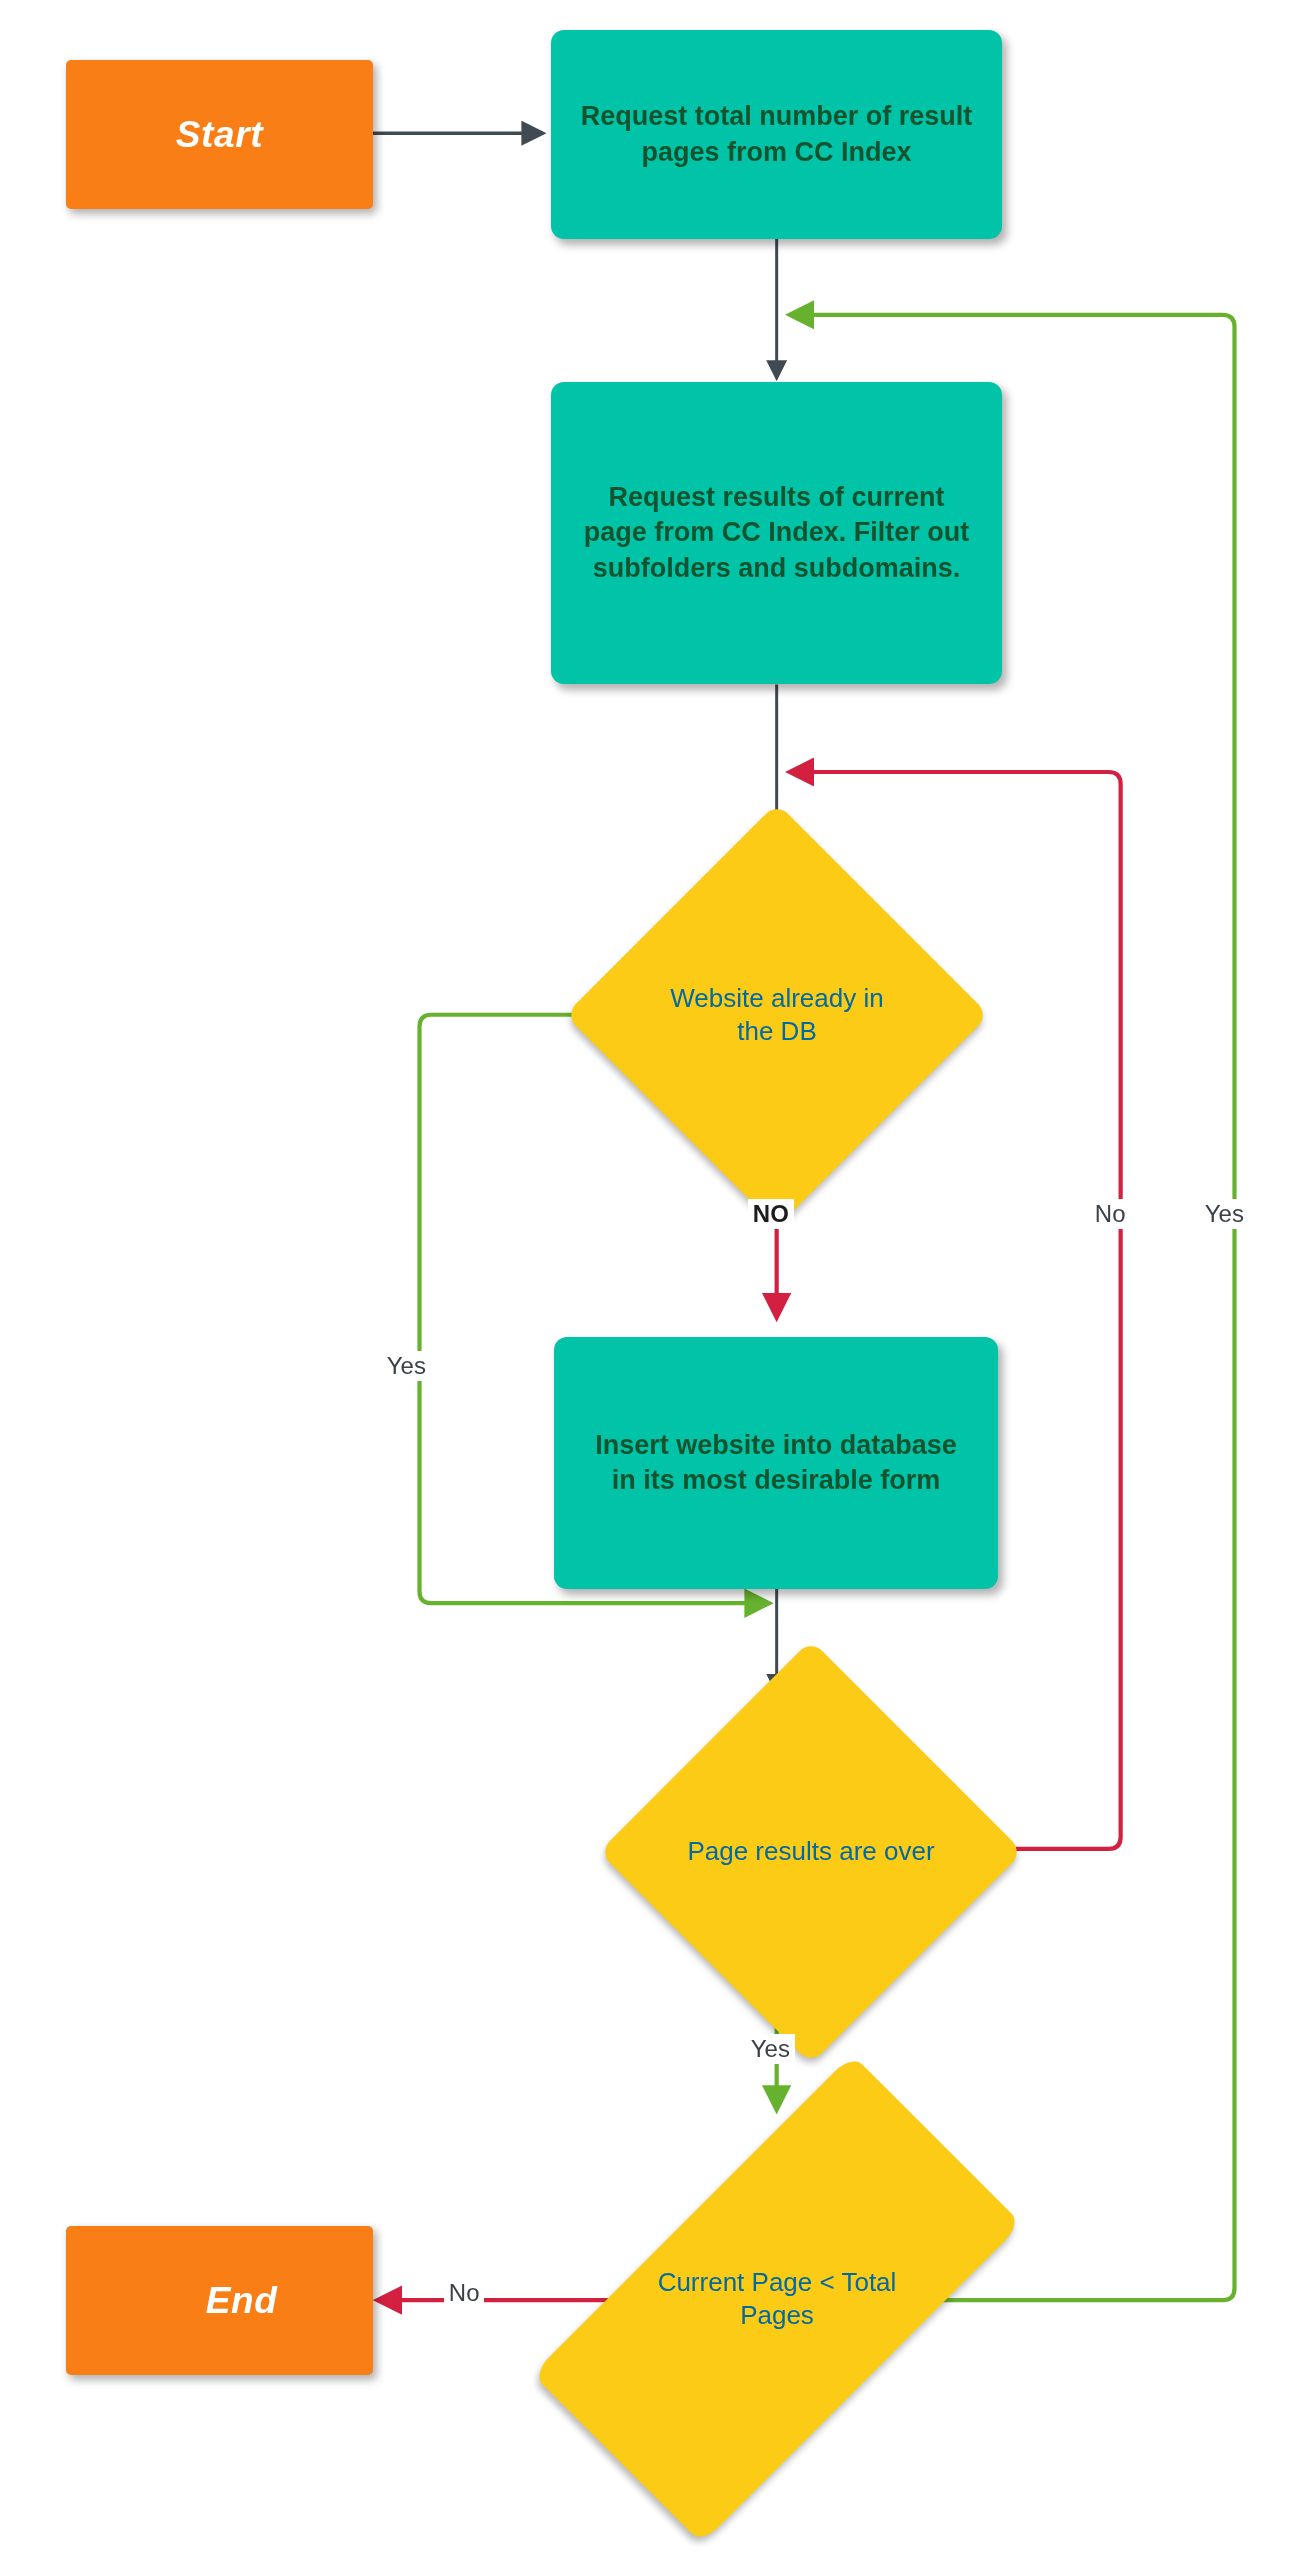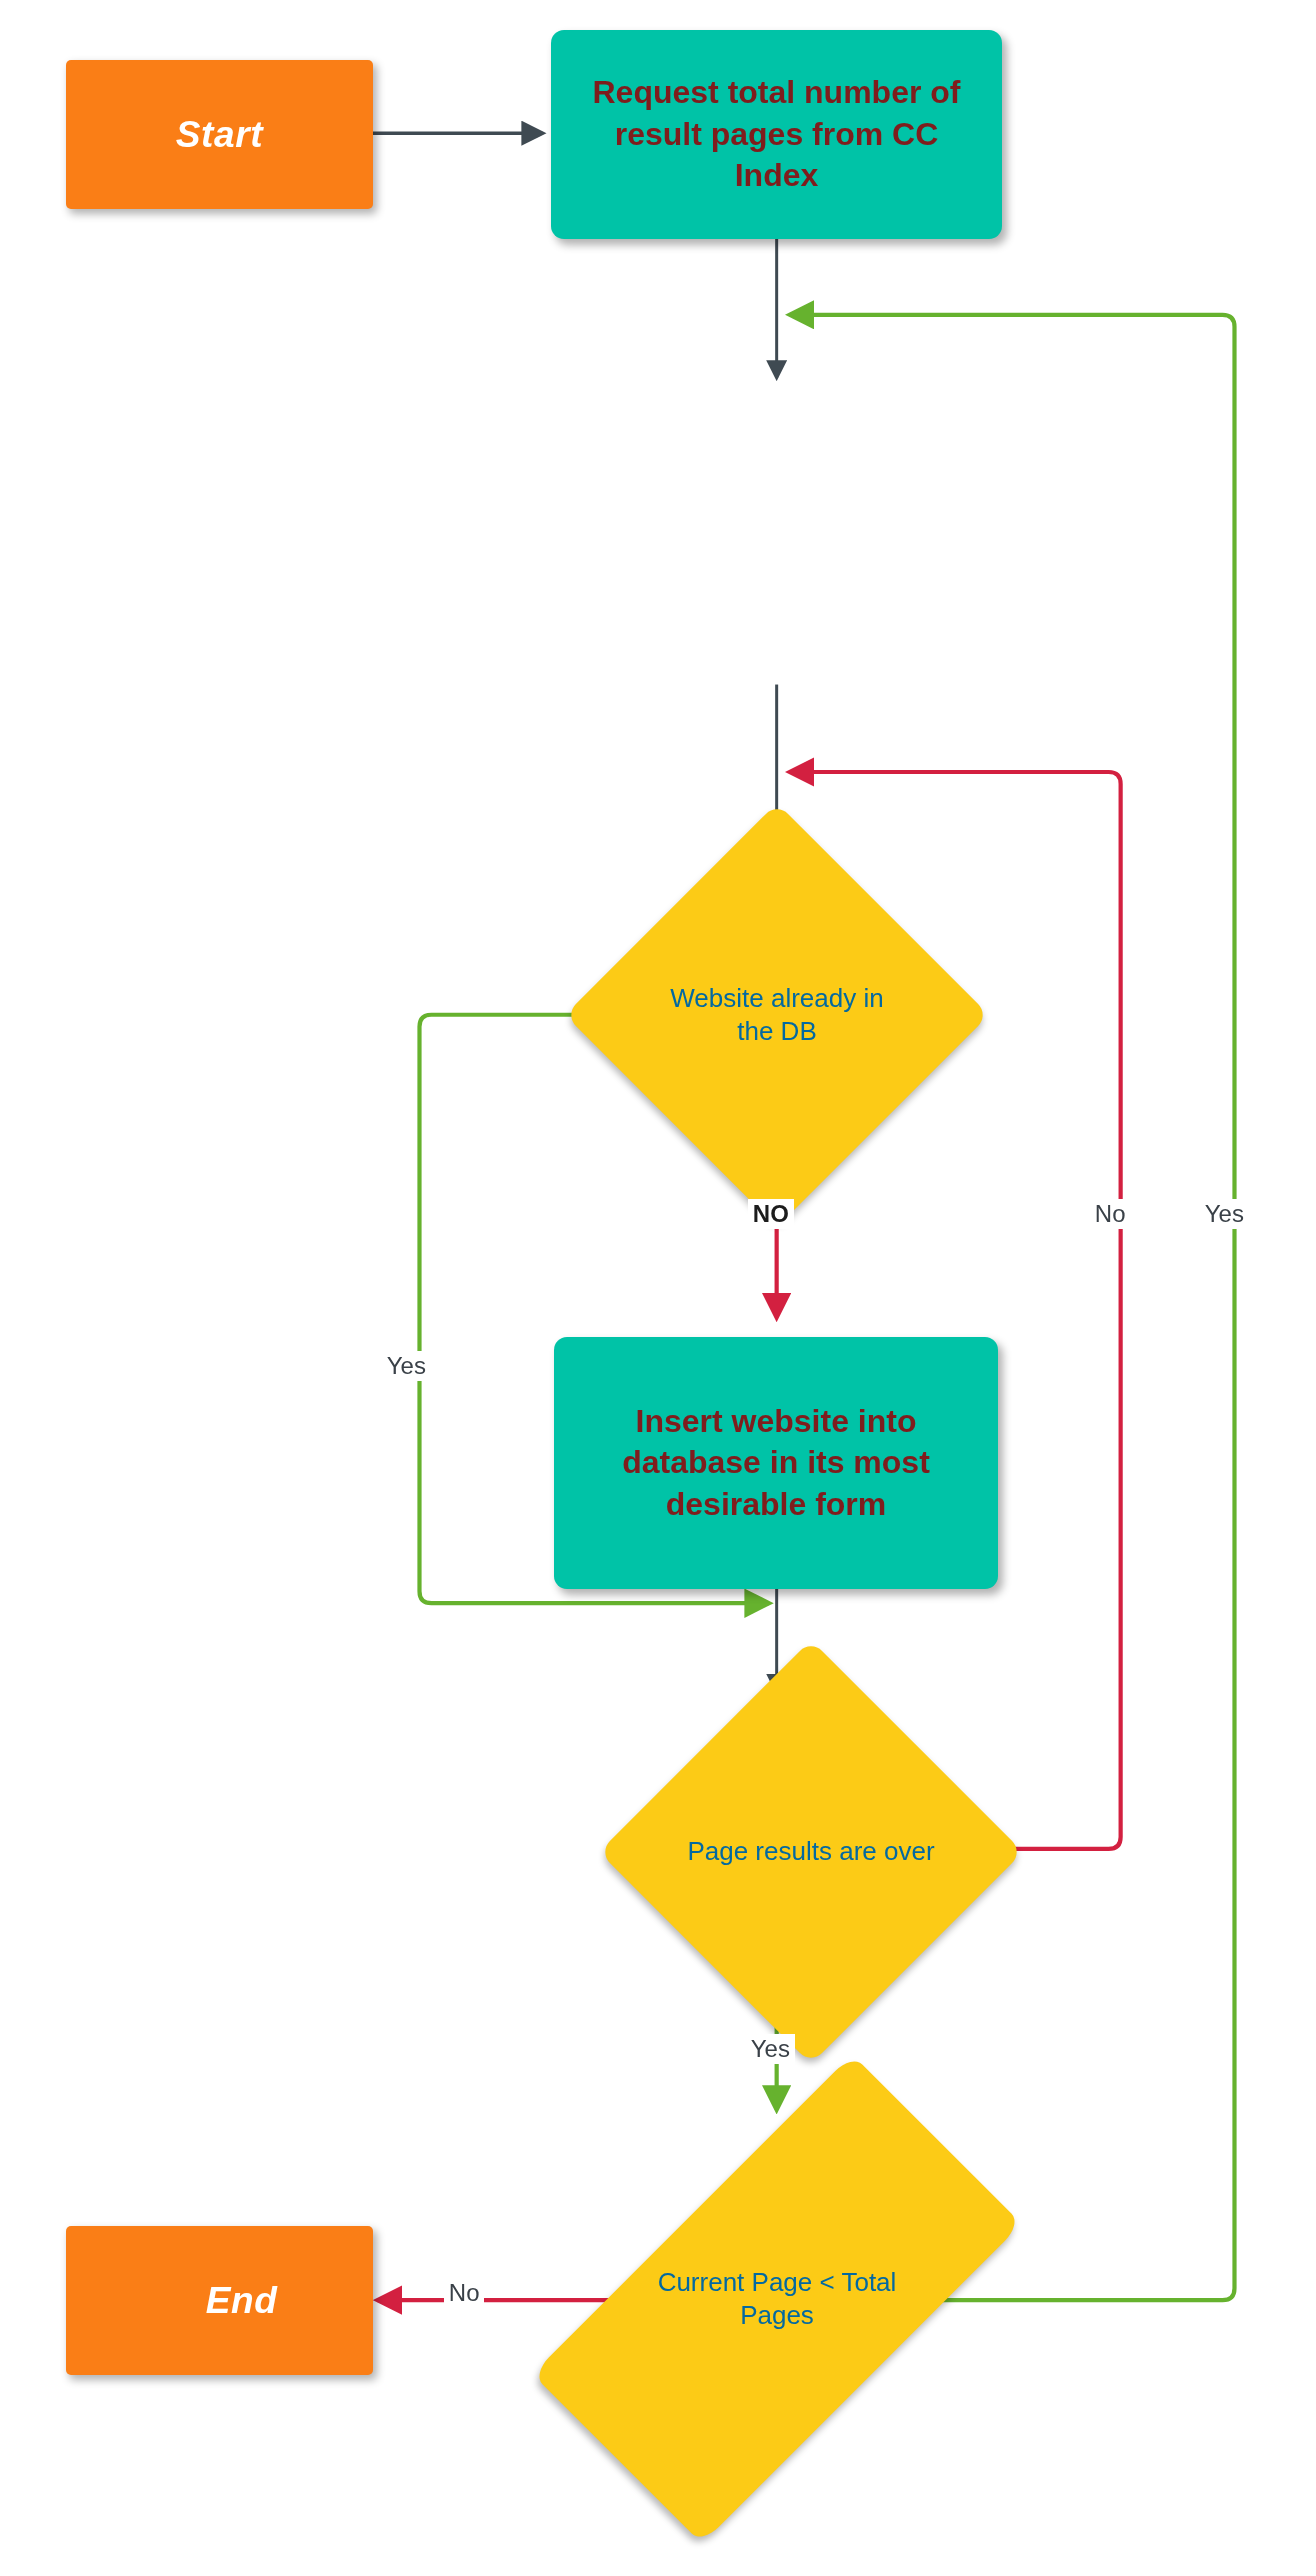--- a/index.html
+++ b/index.html
@@ -40,23 +40,23 @@
     font-style: italic;
     font-weight: bold;
     font-size: 37px;
     letter-spacing: 0.6px;
     box-shadow: 3.6px 4.8px 8.4px rgba(0,0,0,0.30);
   }
   
   .process {
     background: #00C3A7;
     border-radius: 13px;
-    color: #7f1d1d;
+    color: #14532d;
     font-weight: bold;
-    font-size: 32px;
+    font-size: 27px;
     line-height: 1.30;
     padding: 6px 29px;
     box-shadow: 4.2px 5.4px 8.4px rgba(0,0,0,0.30);
   }
   
   .decision {
     background: transparent;
   }
   .decision .shape {
     position: absolute;
@@ -138,20 +138,23 @@
   </svg>
 
   <div class="node terminator" style="left:66px; top:60px; width:307px; height:149px;">
     <span>Start</span>
   </div>
 
   <div class="node process" style="left:551px; top:30px; width:451px; height:209px;">
     <span>Request total number of result pages from CC Index</span>
   </div>
 
+  <div class="node process" style="left:551px; top:382px; width:451px; height:302px;">
+    <span>Request results of current page from CC Index. Filter out subfolders and subdomains.</span>
+  </div>
 
   <div class="node decision" style="left:627px; top:865px; width:300px; height:300px;">
     <div class="shape"></div>
     <div class="dtext">Website already in the DB</div>
   </div>
 
   <div class="node process" style="left:554px; top:1337px; width:444px; height:252px;text-align:center;">
     <span>Insert website into database in its most desirable form</span>
   </div>
 

